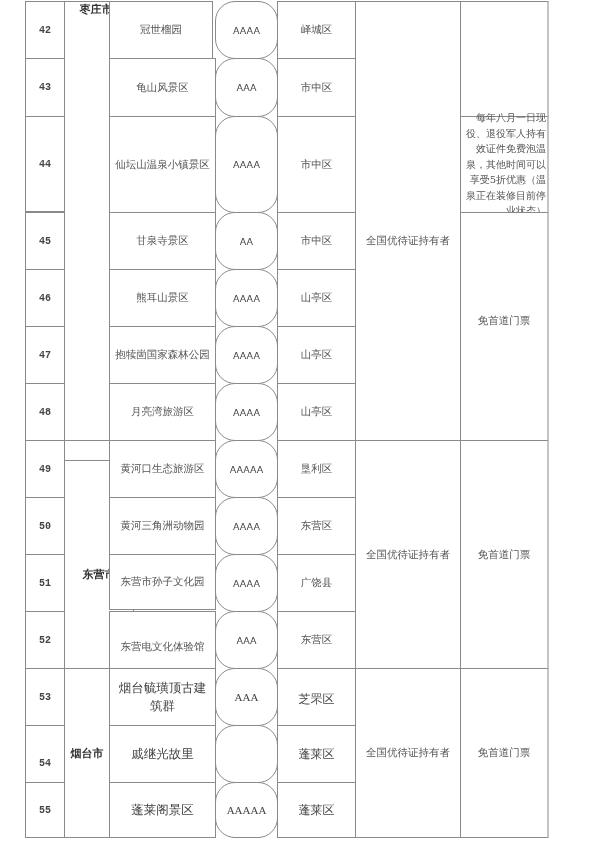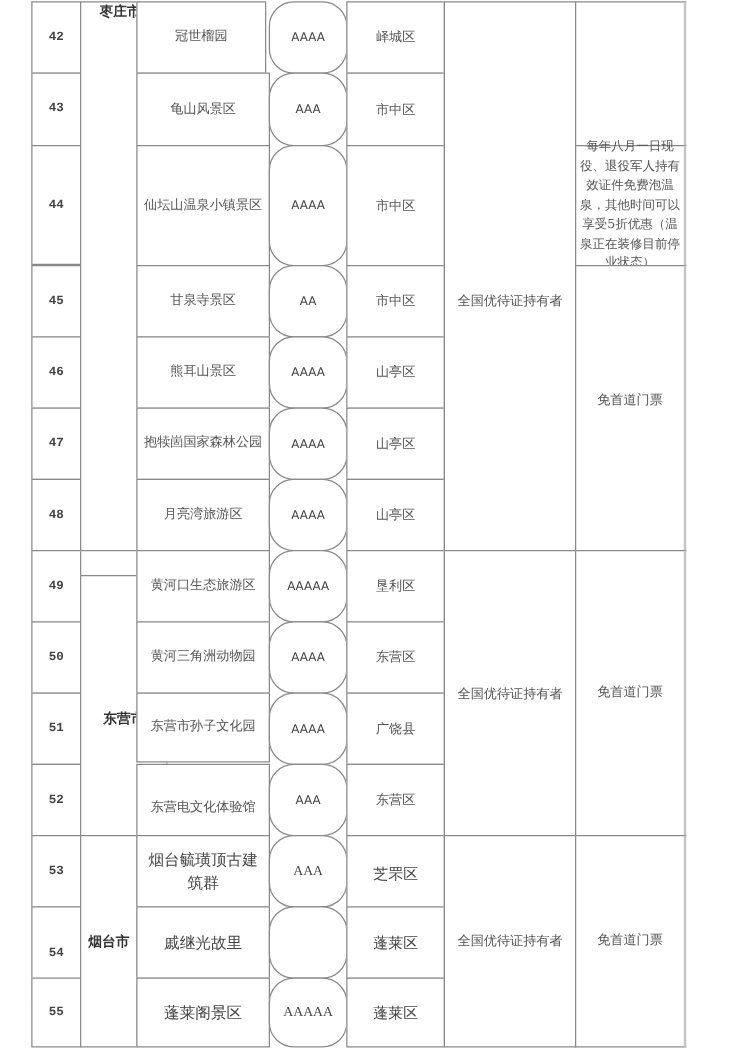--- a/index.html
+++ b/index.html
@@ -11,21 +11,21 @@
   .num { font-family:Liberation Mono, monospace; font-size:10px; font-weight:bold; color:#444; }
   .city { font-size:11px; font-weight:bold; color:#333; align-items:center; }
   .name { font-size:10.5px; color:#555; padding:0 3px; line-height:1.45; }
   .name.big { font-size:12.5px; color:#444; }
   .grade { font-family:"DejaVu Sans","Liberation Sans",sans-serif; font-size:9.5px; color:#444;border-radius:20px; }
   .grade.serif { font-family:"Liberation Serif","DejaVu Serif",serif; font-size:11px; }
   .dist { font-size:10.5px; color:#555; }
   .dist.big { font-size:12px; color:#444; }
   .who { font-size:10.5px; color:#555; }
   .policy { font-size:10.5px; color:#555; line-height:1.45; padding:0 2px; }
-  .note { font-size:10px; line-height:1.55; color:#555; padding:0 1px; }
+  .note { font-size:10px; line-height:1.55; color:#555; padding:0 1px;text-align:right; }
   .lastcol { border-right:2px solid #c4c4c4; }
 </style>
 </head>
 <body>
 
 <div>
 
   <div class="cell num" style="left:25px;top:1px;width:40px;height:58px;">42</div>
   <div class="cell num" style="left:25px;top:58px;width:40px;height:59px;">43</div>
   <div class="cell num" style="left:25px;top:116px;width:40px;height:96px;">44</div>

